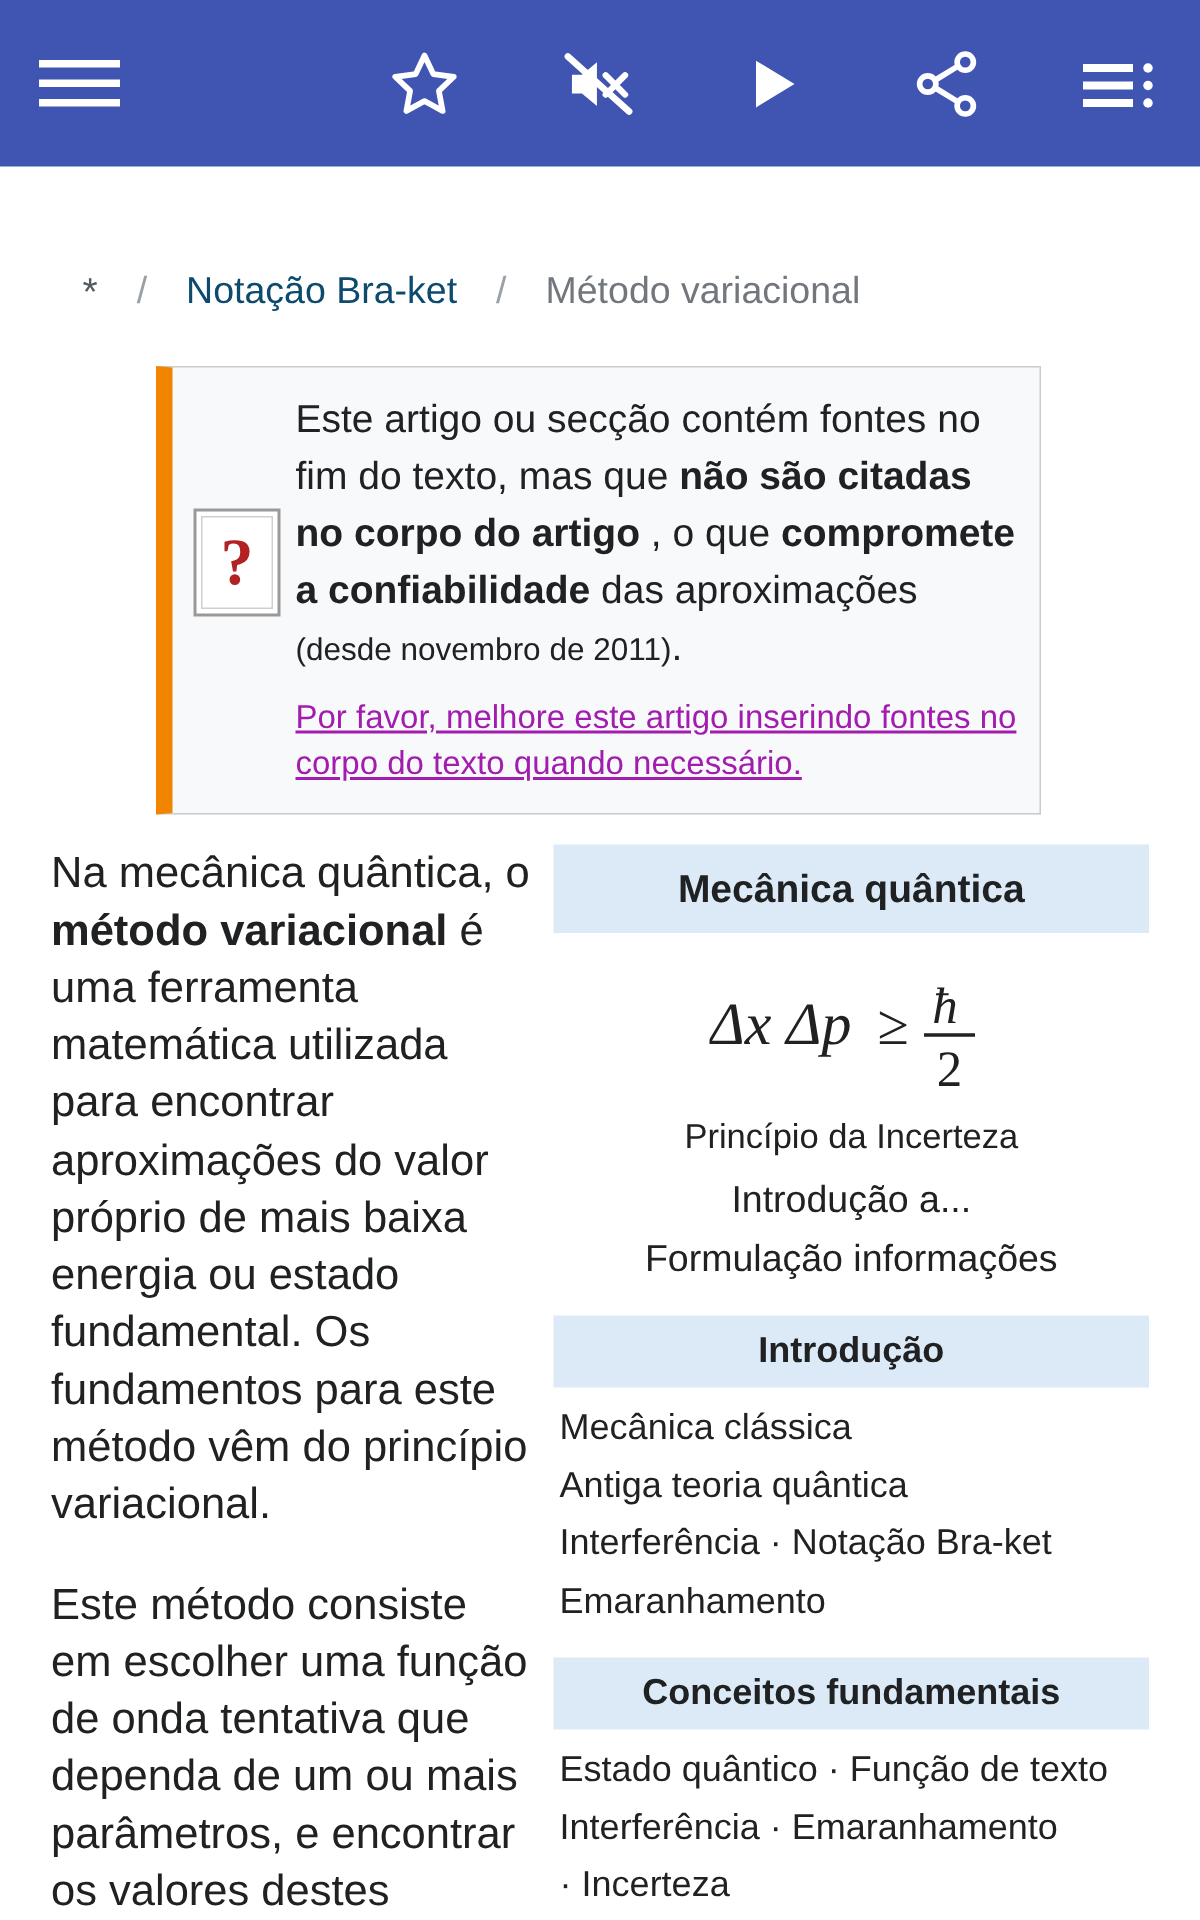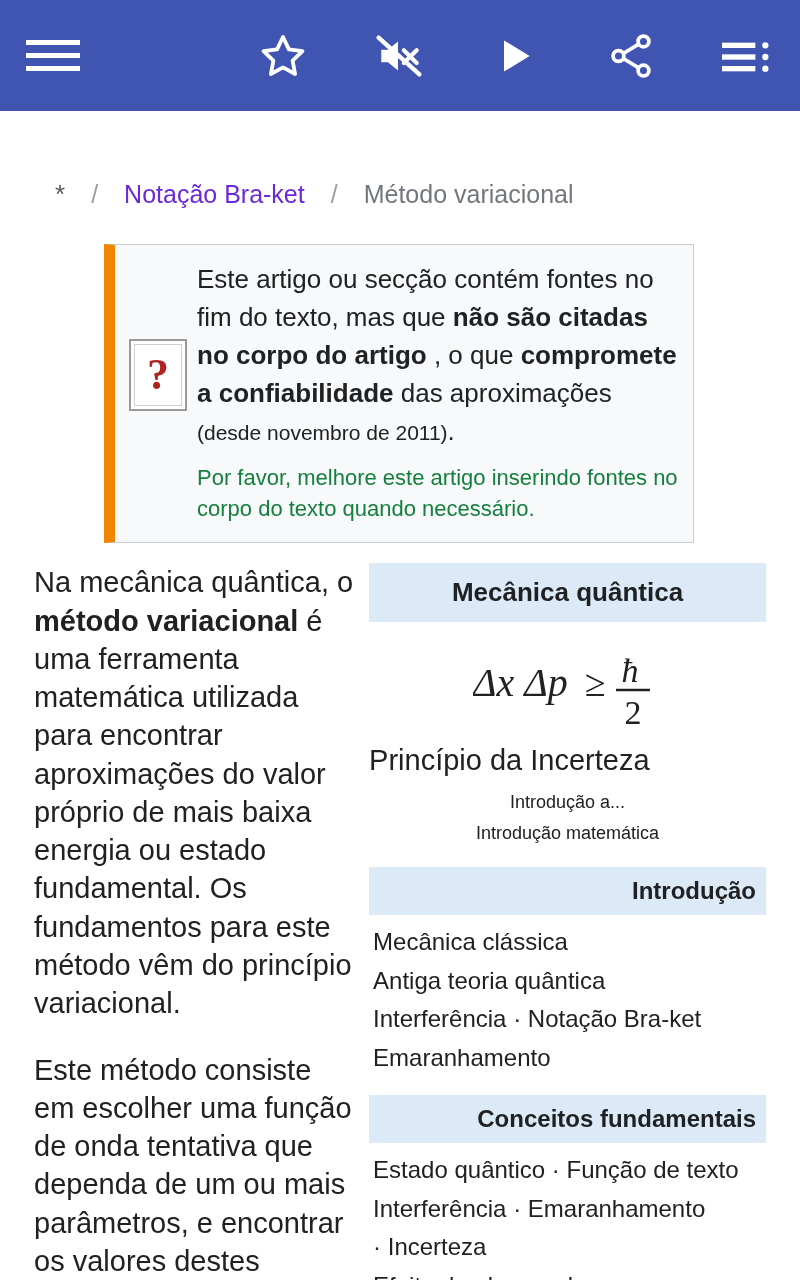--- a/index.html
+++ b/index.html
@@ -39,21 +39,21 @@
     display: flex;
     align-items: center;
     gap: 0px;
     padding: 68px 0 0 55px;
     font-size: 25px;
     color: #72777d;
   }
   .breadcrumb .crumb { white-space: nowrap; }
   .breadcrumb .sep { margin: 0 26px; color: #9aa0a6; }
   .breadcrumb .home { color: #54595d; font-size: 26px; }
-  .breadcrumb .link { color: #6d28d9; }
+  .breadcrumb .link { color: #0c4a6e; }
   .breadcrumb .current { color: #72777d; }
 
   
   .content {
     padding: 0 34px;
   }
 
   
   .ambox {
     margin: 34px 0 0 70px;
@@ -102,21 +102,22 @@
     color: #202122;
     padding-left: 6px;
   }
   .ambox-text b { font-weight: bold; }
   .ambox-date { font-size: 21px; color: #202122; }
   .ambox-sub {
     display: block;
     margin-top: 12px;
     font-size: 22px;
     line-height: 1.4;
-    color: #15803d;
+    color: #a21caf;
+    text-decoration: underline;
   }
 
   
   .body-cols {
     display: flex;
     margin-top: 20px;
     gap: 14px;
   }
   .col-left {
     width: 330px;
@@ -139,36 +140,36 @@
     font-weight: bold;
     color: #202122;
     padding: 14px 24px;
   }
   .ib-formula {
     text-align: center;
     padding: 22px 0 6px 0;
   }
   .ib-formula svg { display: inline-block; }
   .ib-caption {
-    text-align: left;
-    font-size: 29px;
+    text-align: center;
+    font-size: 23px;
     padding: 4px 0 10px 0;
   }
   .ib-line {
     text-align: center;
-    font-size: 18px;
+    font-size: 25px;
     padding: 5px 0;
   }
   .ib-section {
     background: #dceaf7;
     font-size: 24px;
     font-weight: bold;
     padding: 10px 10px;
     margin-top: 18px;
-    text-align: right;
+    text-align: center;
   }
   .ib-rows {
     text-align: left;
     font-size: 24px;
     line-height: 1.52;
     padding: 8px 4px 0 4px;
   }
   .ib-rows div { padding: 1px 0; }
 </style>
 </head>
@@ -268,21 +269,21 @@
           <text x="0" y="52" font-family="'Liberation Serif', serif" font-style="italic" font-size="40" fill="#202122">Δx Δp</text>
           <text x="112" y="52" font-family="'Liberation Serif', serif" font-size="38" fill="#202122">≥</text>
           <text x="157" y="38" font-family="'Liberation Serif', serif" font-style="italic" font-size="34" fill="#202122" text-anchor="middle">ħ</text>
           <line x1="143" y1="46" x2="177" y2="46" stroke="#202122" stroke-width="2.4"></line>
           <text x="160" y="80" font-family="'Liberation Serif', serif" font-size="34" fill="#202122" text-anchor="middle">2</text>
         </svg>
       </div>
       <div class="ib-caption">Princípio da Incerteza</div>
 
       <div class="ib-line">Introdução a...</div>
-      <div class="ib-line">Introdução matemática</div>
+      <div class="ib-line">Formulação informações</div>
 
       <div class="ib-section">Introdução</div>
       <div class="ib-rows">
         <div>Mecânica clássica</div>
         <div>Antiga teoria quântica</div>
         <div>Interferência · Notação Bra-ket</div>
         <div>Emaranhamento</div>
       </div>
 
       <div class="ib-section">Conceitos fundamentais</div>

